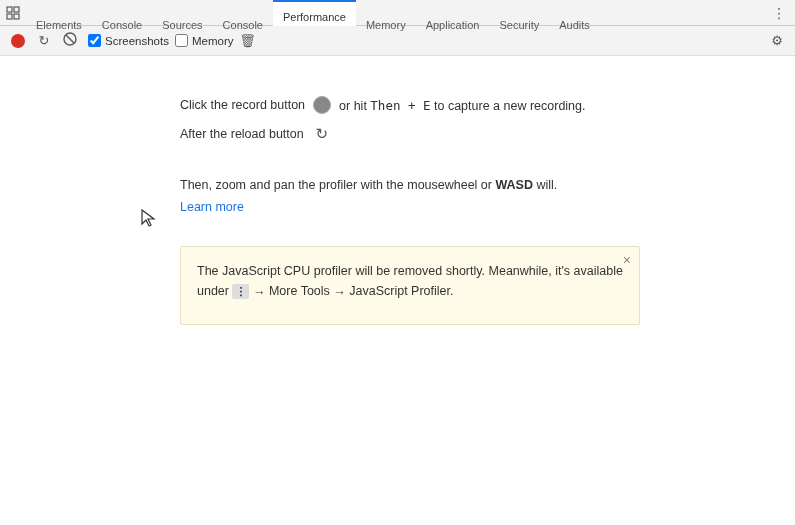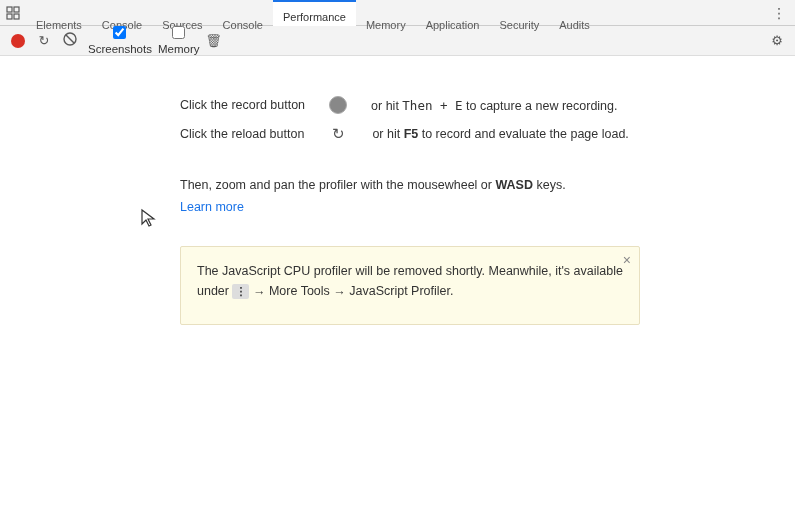--- a/index.html
+++ b/index.html
@@ -96,21 +96,20 @@
       flex-shrink: 0;
     }
     .checkbox-label {
       display: flex;
       align-items: center;
       gap: 4px;
       font-size: 11.5px;
       color: #333;
       cursor: pointer;
       margin-left: 4px;
-      flex-direction: column;
     }
     .trash-btn {
       font-size: 13px;
       color: #5a5a5a;
       cursor: pointer;
       padding: 2px 4px;
     }
     .settings-btn {
       margin-left: auto;
       width: 24px;
@@ -140,21 +139,21 @@
     }
 
     .instructions {
       margin-left: 160px;
       margin-top: 0;
     }
 
     .instruction-line {
       display: flex;
       align-items: center;
-      gap: 24px;
+      gap: 8px;
       margin-bottom: 10px;
       font-size: 12.5px;
       color: #333;
     }
 
     .learn-more-link {
       color: #1a73e8;
       text-decoration: none;
       font-size: 12.5px;
     }
@@ -270,31 +269,30 @@
 
   <div class="instructions">
 
     <div class="instruction-line">
       <span>Click the record button</span>
       <div style="width:18px;height:18px;border-radius:50%;background:#888;border:1px solid #aaa;flex-shrink:0;"></div>
       <span>or hit <kbd>Then + E</kbd> to capture a new recording.</span>
     </div>
 
     <div class="instruction-line">
-      <span>Click the reload button</span>
+      <span>After the reload button</span>
       <div style="width:20px;height:20px;display:flex;align-items:center;justify-content:center;font-size:15px;color:#555;flex-shrink:0;">↻</div>
-      <span>or hit <strong>F5</strong> to record and evaluate the page load.</span>
     </div>
 
     <div style="font-size:12.5px;color:#333;line-height:1.7;margin-top:8px;">
       <br>
       <span>
         <span>Then, zoom and pan the profiler with the mousewheel or</span>
         <strong>WASD</strong>
-        <span>keys.</span>
+        <span>will.</span>
       </span><br>
       <a href="#" class="learn-more-link">Learn more</a>
     </div>
   </div>
 
   <div class="info-box">
     <span class="info-box-close">×</span>
     <p>
       <span>The JavaScript CPU profiler will be removed shortly. Meanwhile, it's available under</span>
       <span class="dots-icon">⋮</span>

